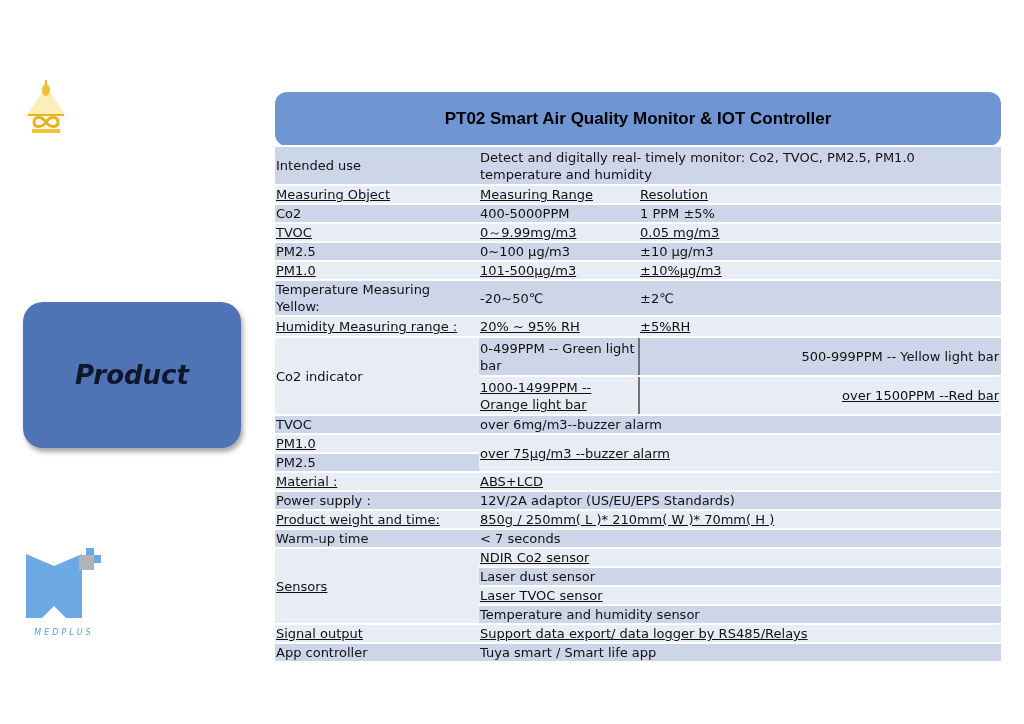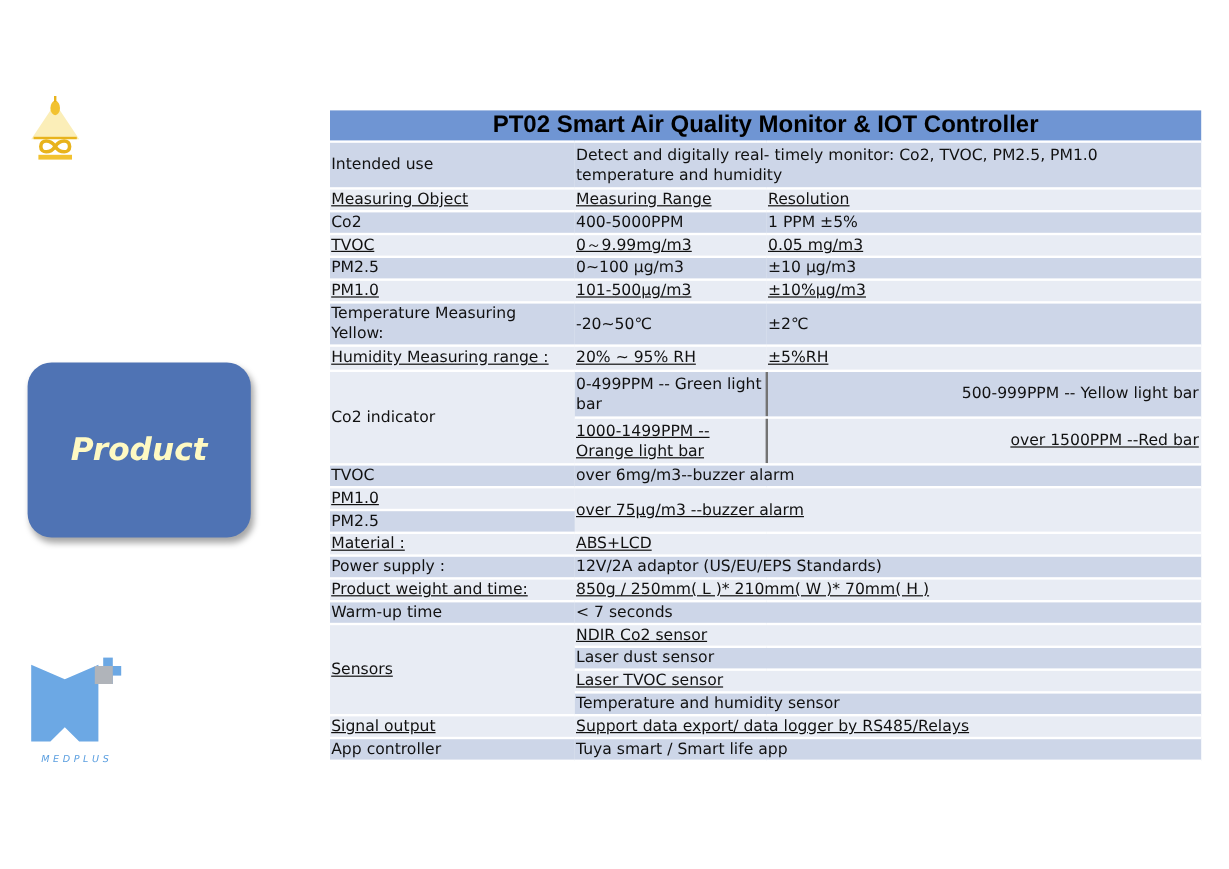--- a/index.html
+++ b/index.html
@@ -22,30 +22,30 @@
       top: 78px;
       width: 52px;
       height: 56px;
     }
 
     
     .spec-badge {
       position: absolute;
       left: 23px;
       top: 302px;
-      width: 186px;
+      width: 218px;
       height: 146px;
       background: #4f73b4;
       border-radius: 20px;
       box-shadow: 2px 4px 5px rgba(0,0,0,0.35);
       display: flex;
       flex-direction: column;
       align-items: center;
       justify-content: center;
-      color: #fef9c3;
+      color: #0f172a;
       font-family: "DejaVu Sans", sans-serif;
       font-style: italic;
       font-weight: bold;
       font-size: 26px;
       line-height: 40px;
       text-align: center;
     }
 
     
     .medplus {
@@ -83,25 +83,26 @@
     .spec-table td, .spec-table th {
       padding: 0 2px 0 1px;
       vertical-align: middle;
       border-bottom: 2px solid #ffffff;
       line-height: 17px;
     }
     .spec-table th.title {
       background: #6f95d3;
       font-family: "Liberation Sans", sans-serif;
       font-weight: bold;
-      font-size: 20px;
+      font-size: 17px;
       color: #000000;
       text-align: center;
       height: 23px;
-      padding: 1px;
+      padding: 15px;
+      border-radius: 12px;
     }
     .c-label { width: 204px; }
     .c-mid { width: 160px; }
     .c-right { width: auto; }
 
     .dark td { background: #cdd6e8; }
     .light td { background: #e8ecf4; text-decoration: underline; }
     td.light-cell { background: #e8ecf4 !important; }
 
     .h18 td { height: 17px; }

